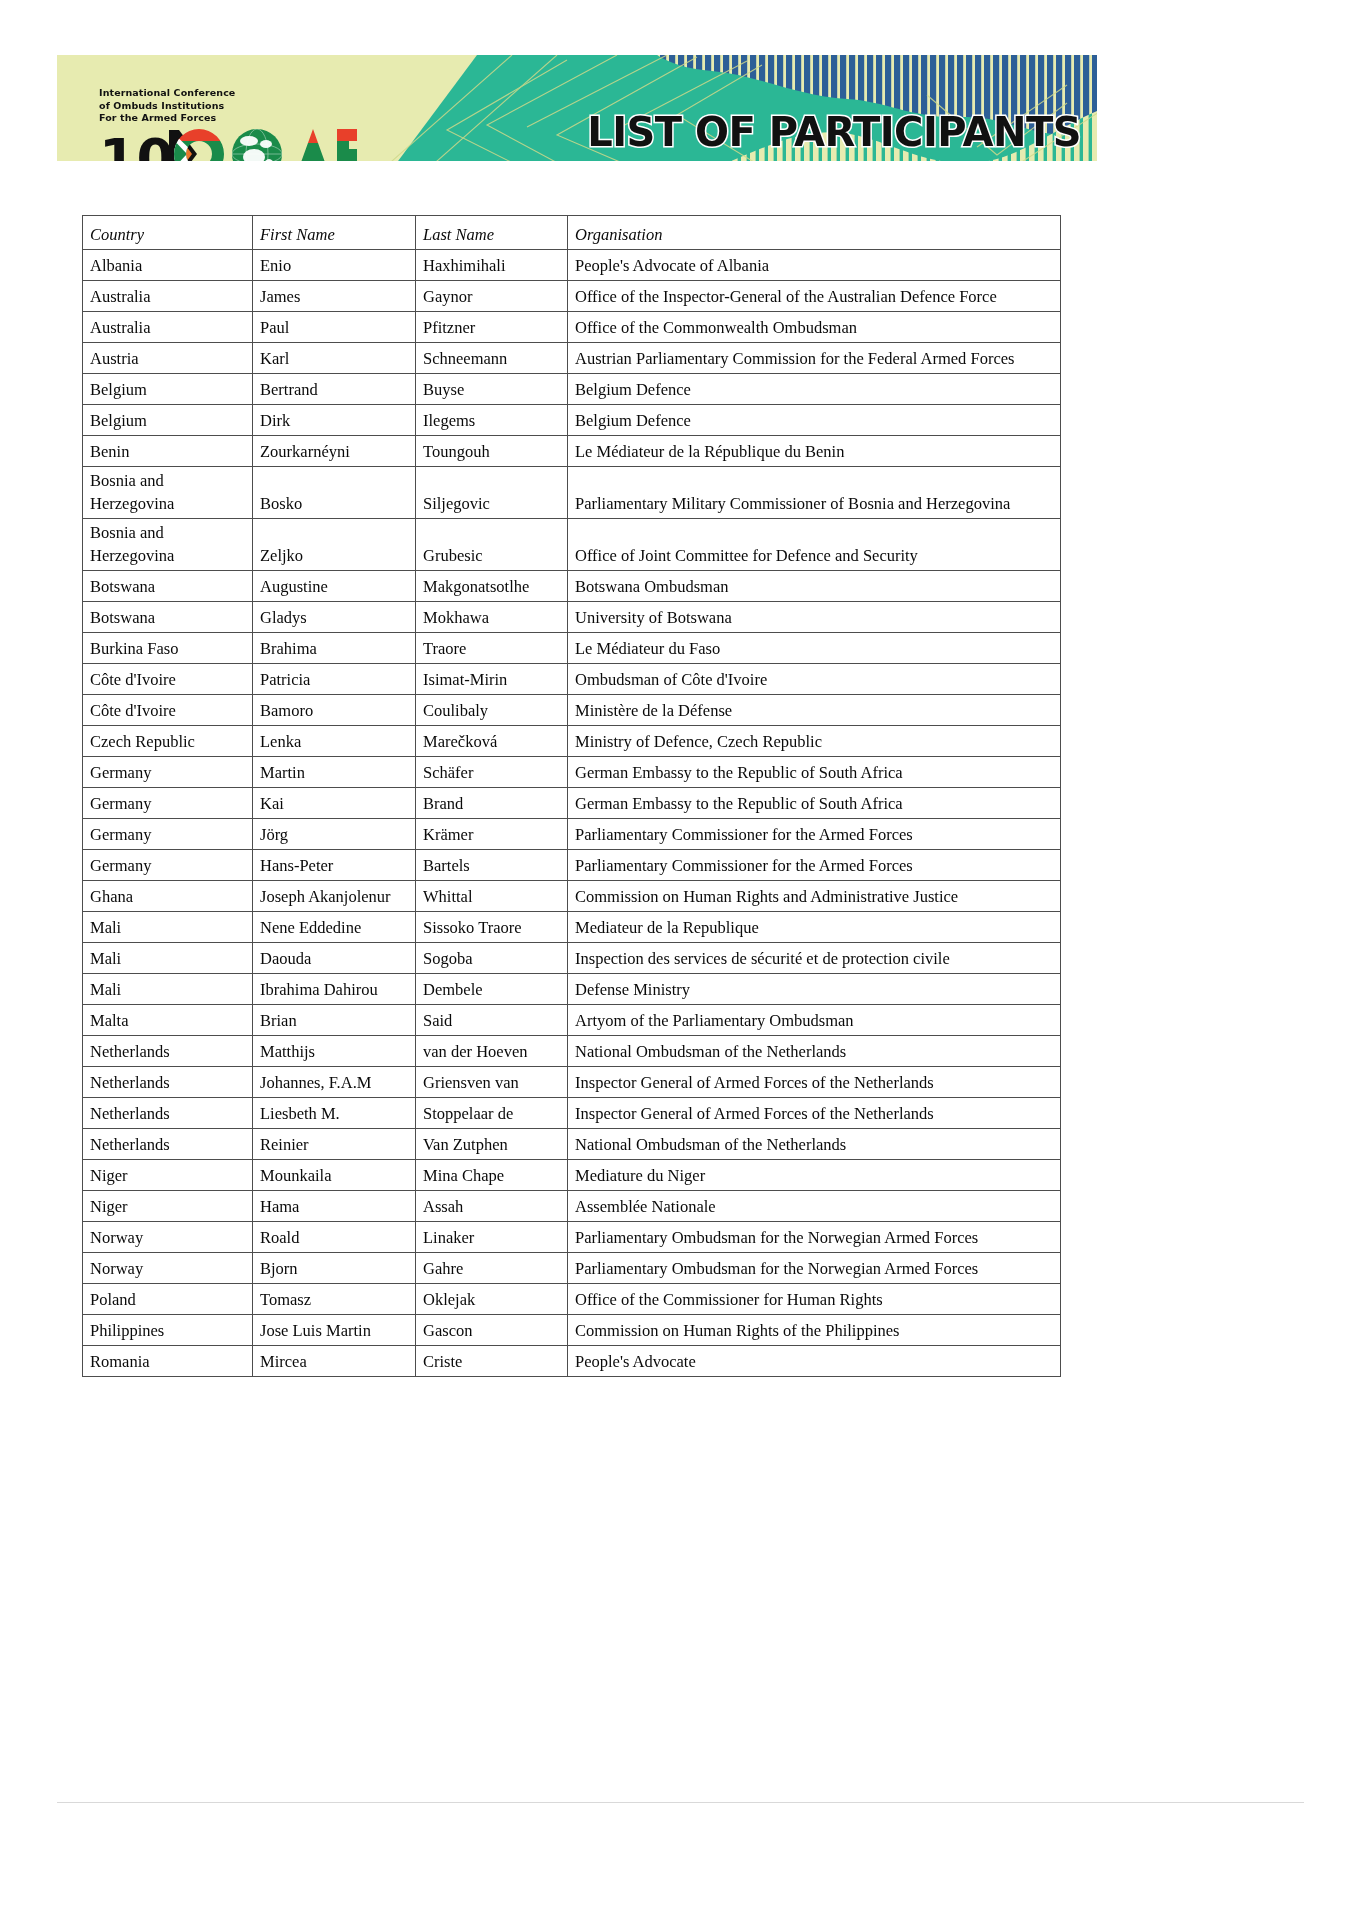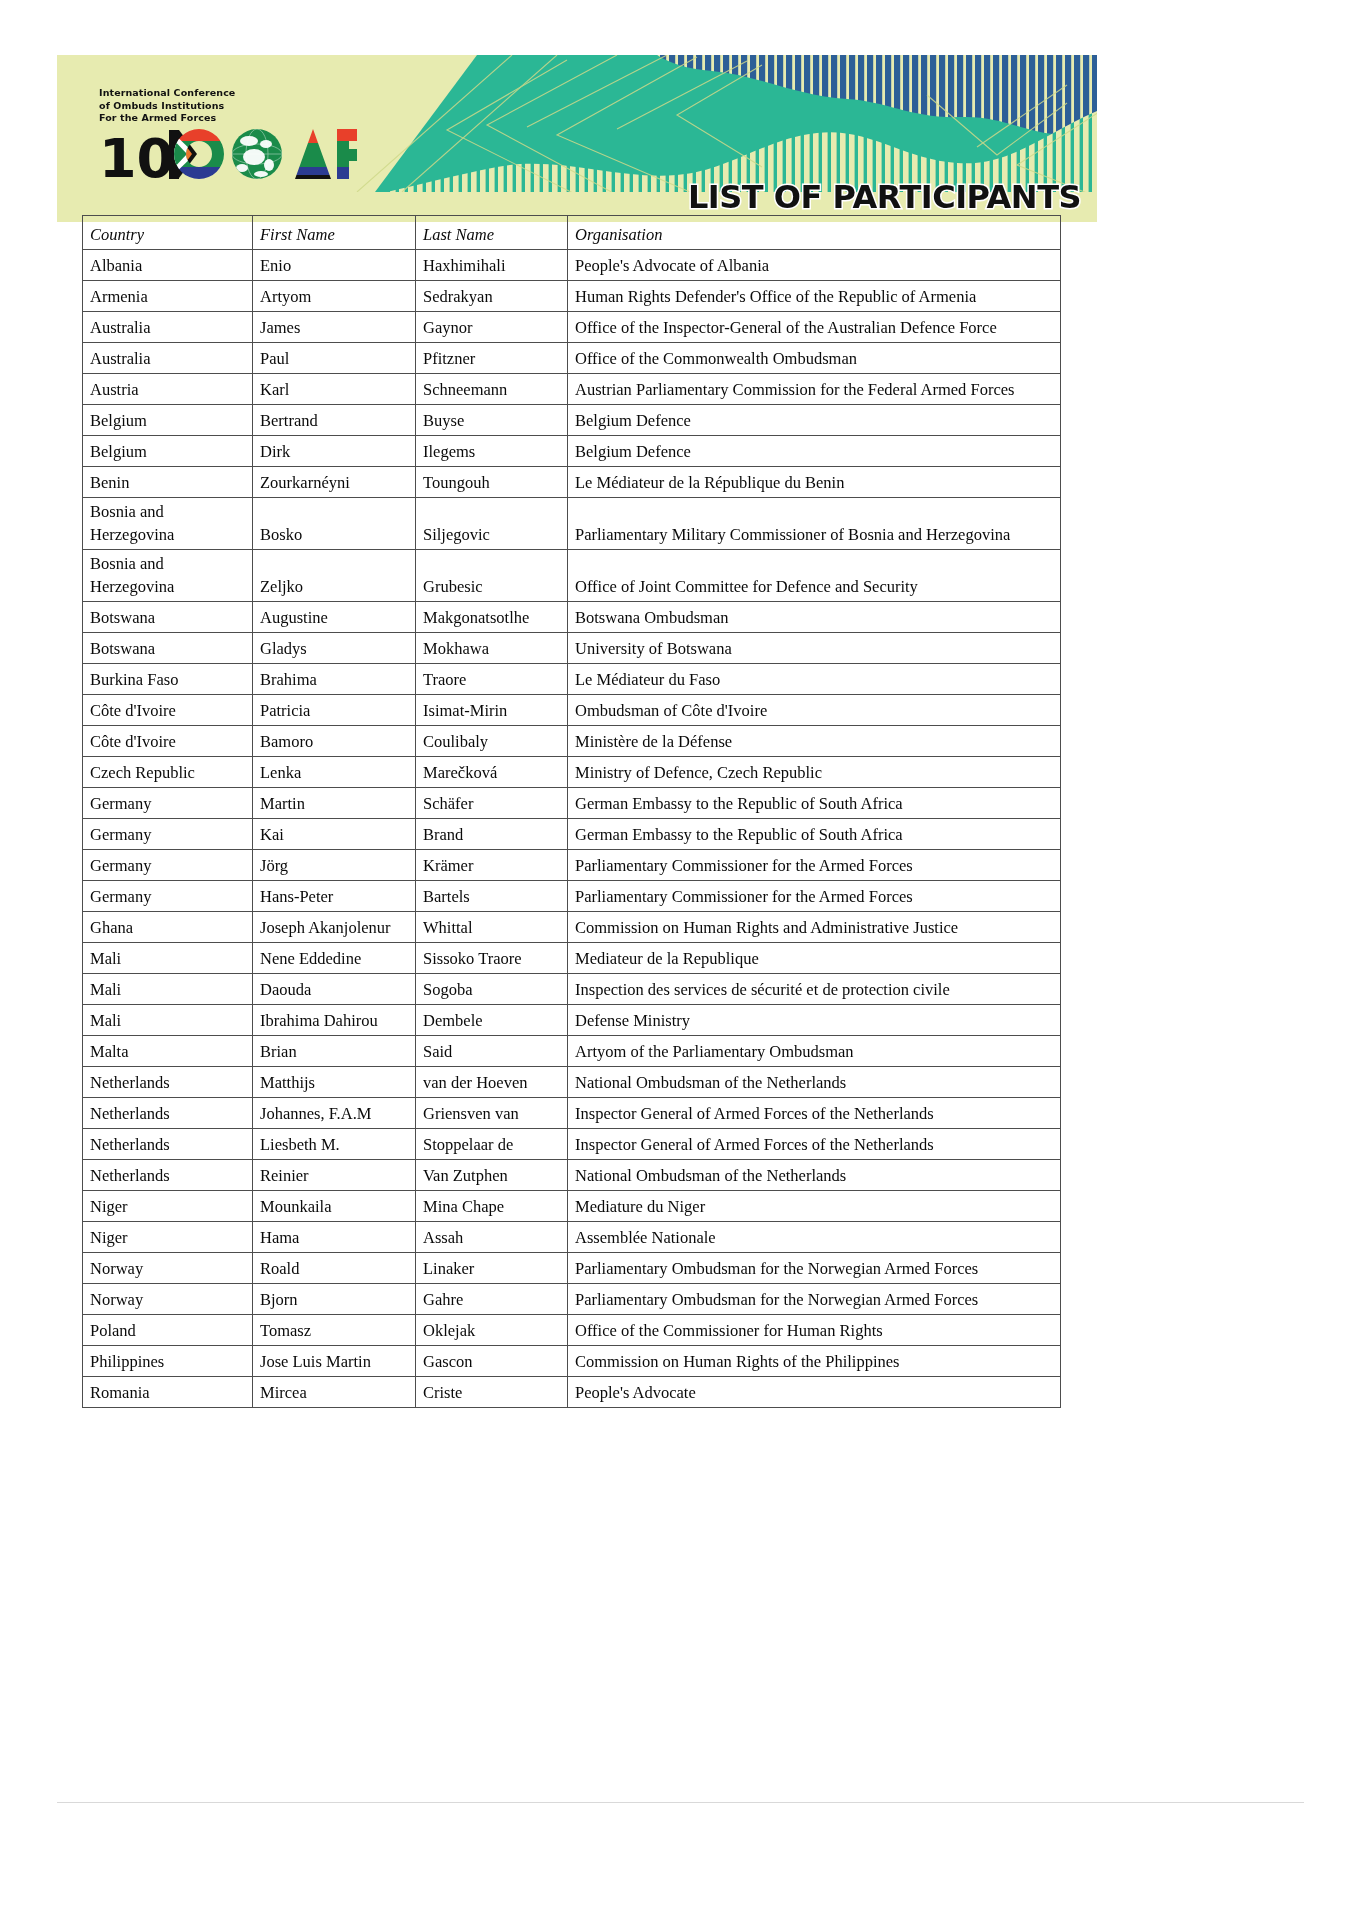--- a/index.html
+++ b/index.html
@@ -22,21 +22,21 @@
     height: 1923px;
     background: #ffffff;
   }
 
   
   .banner {
     position: absolute;
     left: 57px;
     top: 55px;
     width: 1040px;
-    height: 167px;
+    height: 106px;
     background: #e7ebb0;
     overflow: hidden;
   }
   .banner-svg {
     position: absolute;
     left: 0; top: 0;
     width: 1040px;
     height: 137px;
     display: block;
   }
@@ -65,21 +65,21 @@
     position: relative;
   }
   .logo-wordmark svg { display: block; }
 
   .banner-title {
     position: absolute;
     right: 16px;
     bottom: 6px;
     font-family: "DejaVu Sans", sans-serif;
     font-weight: bold;
-    font-size: 32px;
+    font-size: 40px;
     letter-spacing: -0.5px;
     color: #111111;
     z-index: 6;
     -webkit-text-stroke: 3px #ffffff;
     paint-order: stroke fill;
     white-space: nowrap;
   }
 
   
   .table-wrap {
@@ -275,26 +275,20 @@
         </tr>
       </thead>
       <tbody id="tbody">
           <tr>
             <td>Albania</td>
             <td>Enio</td>
             <td>Haxhimihali</td>
             <td class="org-cell">People's Advocate of Albania</td>
           </tr>
           <tr>
-            <td>Armenia</td>
-            <td>Artyom</td>
-            <td>Sedrakyan</td>
-            <td class="org-cell">Human Rights Defender's Office of the Republic of Armenia</td>
-          </tr>
-          <tr>
             <td>Australia</td>
             <td>James</td>
             <td>Gaynor</td>
             <td class="org-cell">Office of the Inspector-General of the Australian Defence Force</td>
           </tr>
           <tr>
             <td>Australia</td>
             <td>Paul</td>
             <td>Pfitzner</td>
             <td class="org-cell">Office of the Commonwealth Ombudsman</td>

